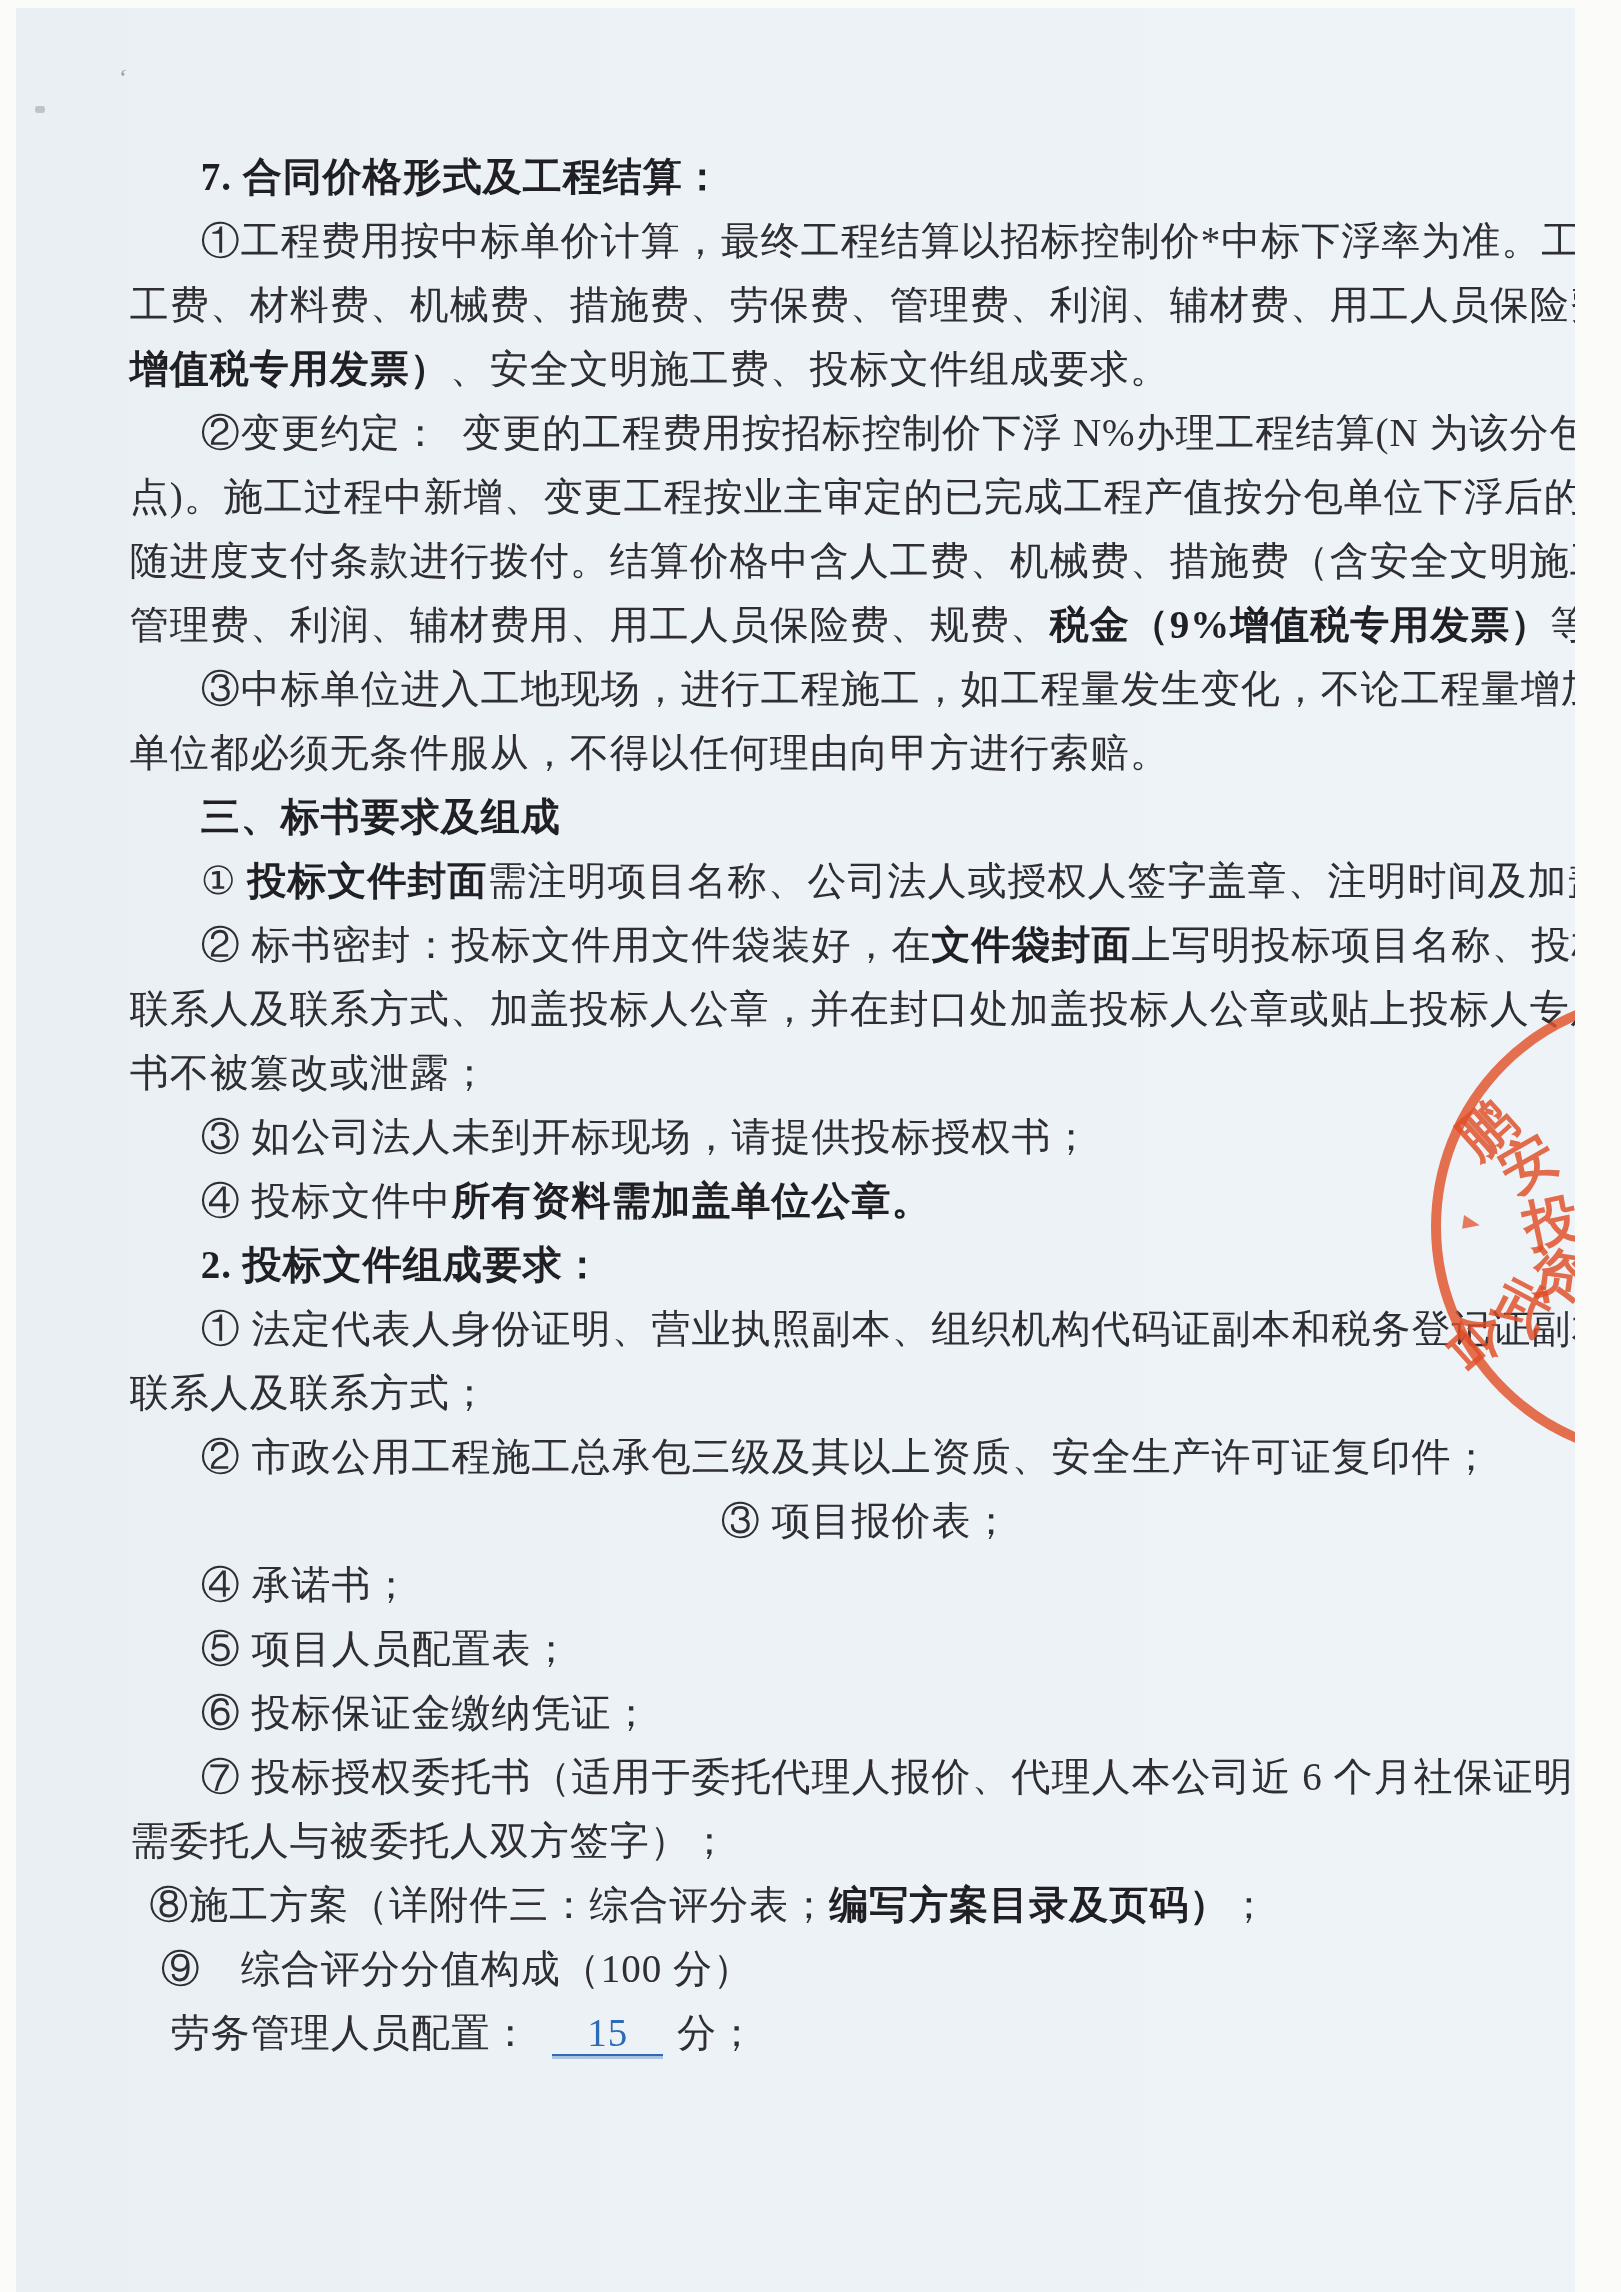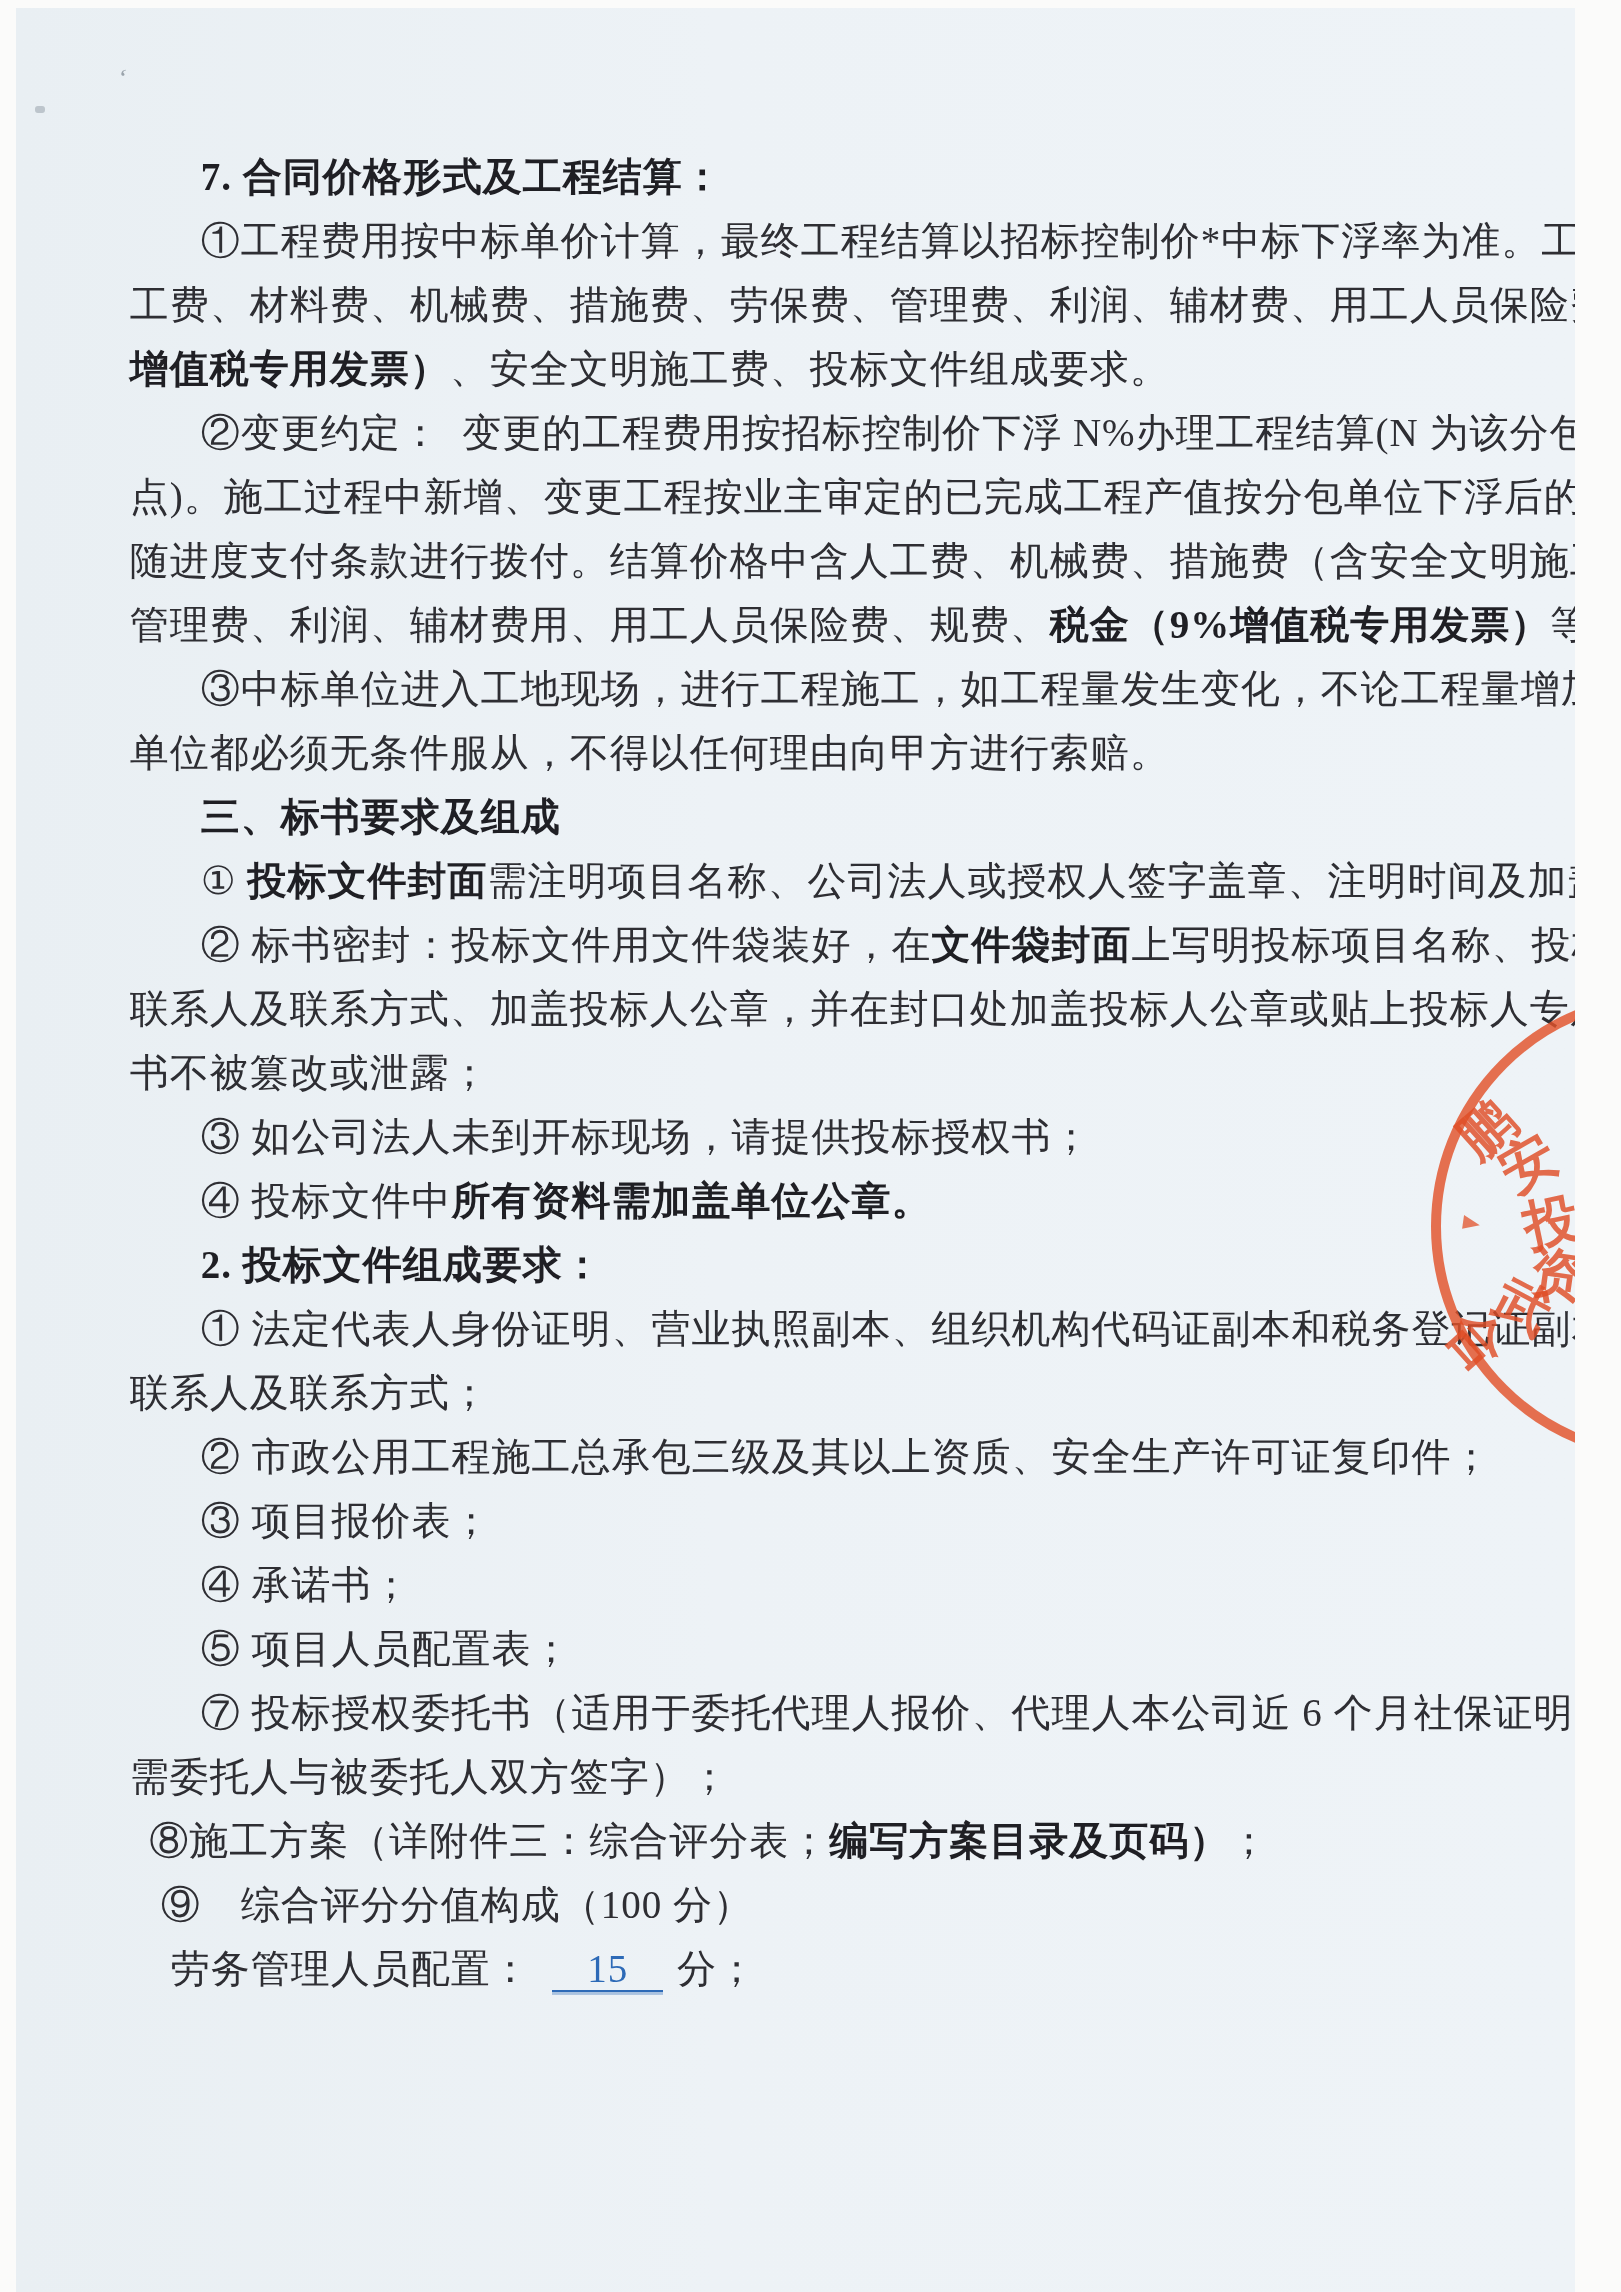--- a/index.html
+++ b/index.html
@@ -75,23 +75,24 @@
       <div class="line" style="padding-left: 71px;"><span class="seg">① </span><span class="seg b">投标文件封面</span><span class="seg">需注明项目名称、公司法人或授权人签字盖章、注明时间及加盖投标人公章；</span></div>
       <div class="line" style="padding-left: 71px;"><span class="seg">② 标书密封：投标文件用文件袋装好，在</span><span class="seg b">文件袋封面</span><span class="seg">上写明投标项目名称、投标公司全称、</span></div>
       <div class="line" style="padding-left: 0px;"><span class="seg">联系人及联系方式、加盖投标人公章，并在封口处加盖投标人公章或贴上投标人专用封条，确保标</span></div>
       <div class="line" style="padding-left: 0px;"><span class="seg">书不被篡改或泄露；</span></div>
       <div class="line" style="padding-left: 71px;"><span class="seg">③ 如公司法人未到开标现场，请提供投标授权书；</span></div>
       <div class="line" style="padding-left: 71px;"><span class="seg">④ 投标文件中</span><span class="seg b">所有资料需加盖单位公章。</span></div>
       <div class="line" style="padding-left: 71px;"><span class="seg b">2. 投标文件组成要求：</span></div>
       <div class="line" style="padding-left: 71px;"><span class="seg">① 法定代表人身份证明、营业执照副本、组织机构代码证副本和税务登记证副本或三证合一</span></div>
       <div class="line" style="padding-left: 0px;"><span class="seg">联系人及联系方式；</span></div>
       <div class="line" style="padding-left: 71px;"><span class="seg">② 市政公用工程施工总承包三级及其以上资质、安全生产许可证复印件；</span></div>
-      <div class="line" style="padding-left: 71px;"><span class="seg">③ 项目报价表；</span></div>
+      <div class="line" style="padding-left: 71px; text-align: center;"><span class="seg">③ 项目报价表；</span></div>
       <div class="line" style="padding-left: 71px;"><span class="seg">④ 承诺书；</span></div>
       <div class="line" style="padding-left: 71px;"><span class="seg">⑤ 项目人员配置表；</span></div>
+      <div class="line" style="padding-left: 71px;"><span class="seg">⑥ 投标保证金缴纳凭证；</span></div>
       <div class="line" style="padding-left: 71px;"><span class="seg">⑦ 投标授权委托书（适用于委托代理人报价、代理人本公司近 6 个月社保证明，授权委托书</span></div>
       <div class="line" style="padding-left: 0px;"><span class="seg">需委托人与被委托人双方签字）；</span></div>
       <div class="line" style="padding-left: 19.6px;"><span class="seg">⑧施工方案（详附件三：综合评分表；</span><span class="seg b">编写方案目录及页码）</span><span class="seg">；</span></div>
       <div class="line" style="padding-left: 31px;"><span class="seg">⑨　综合评分分值构成（100 分）</span></div>
       <div class="line" style="padding-left: 41px;"><span class="seg">劳务管理人员配置：</span><span class="seg score">15</span><span class="seg">分；</span></div>
     </div>
 
   <div class="seal-ring"></div>
   <div class="seal-star"></div>
   <div id="seal-chars">

